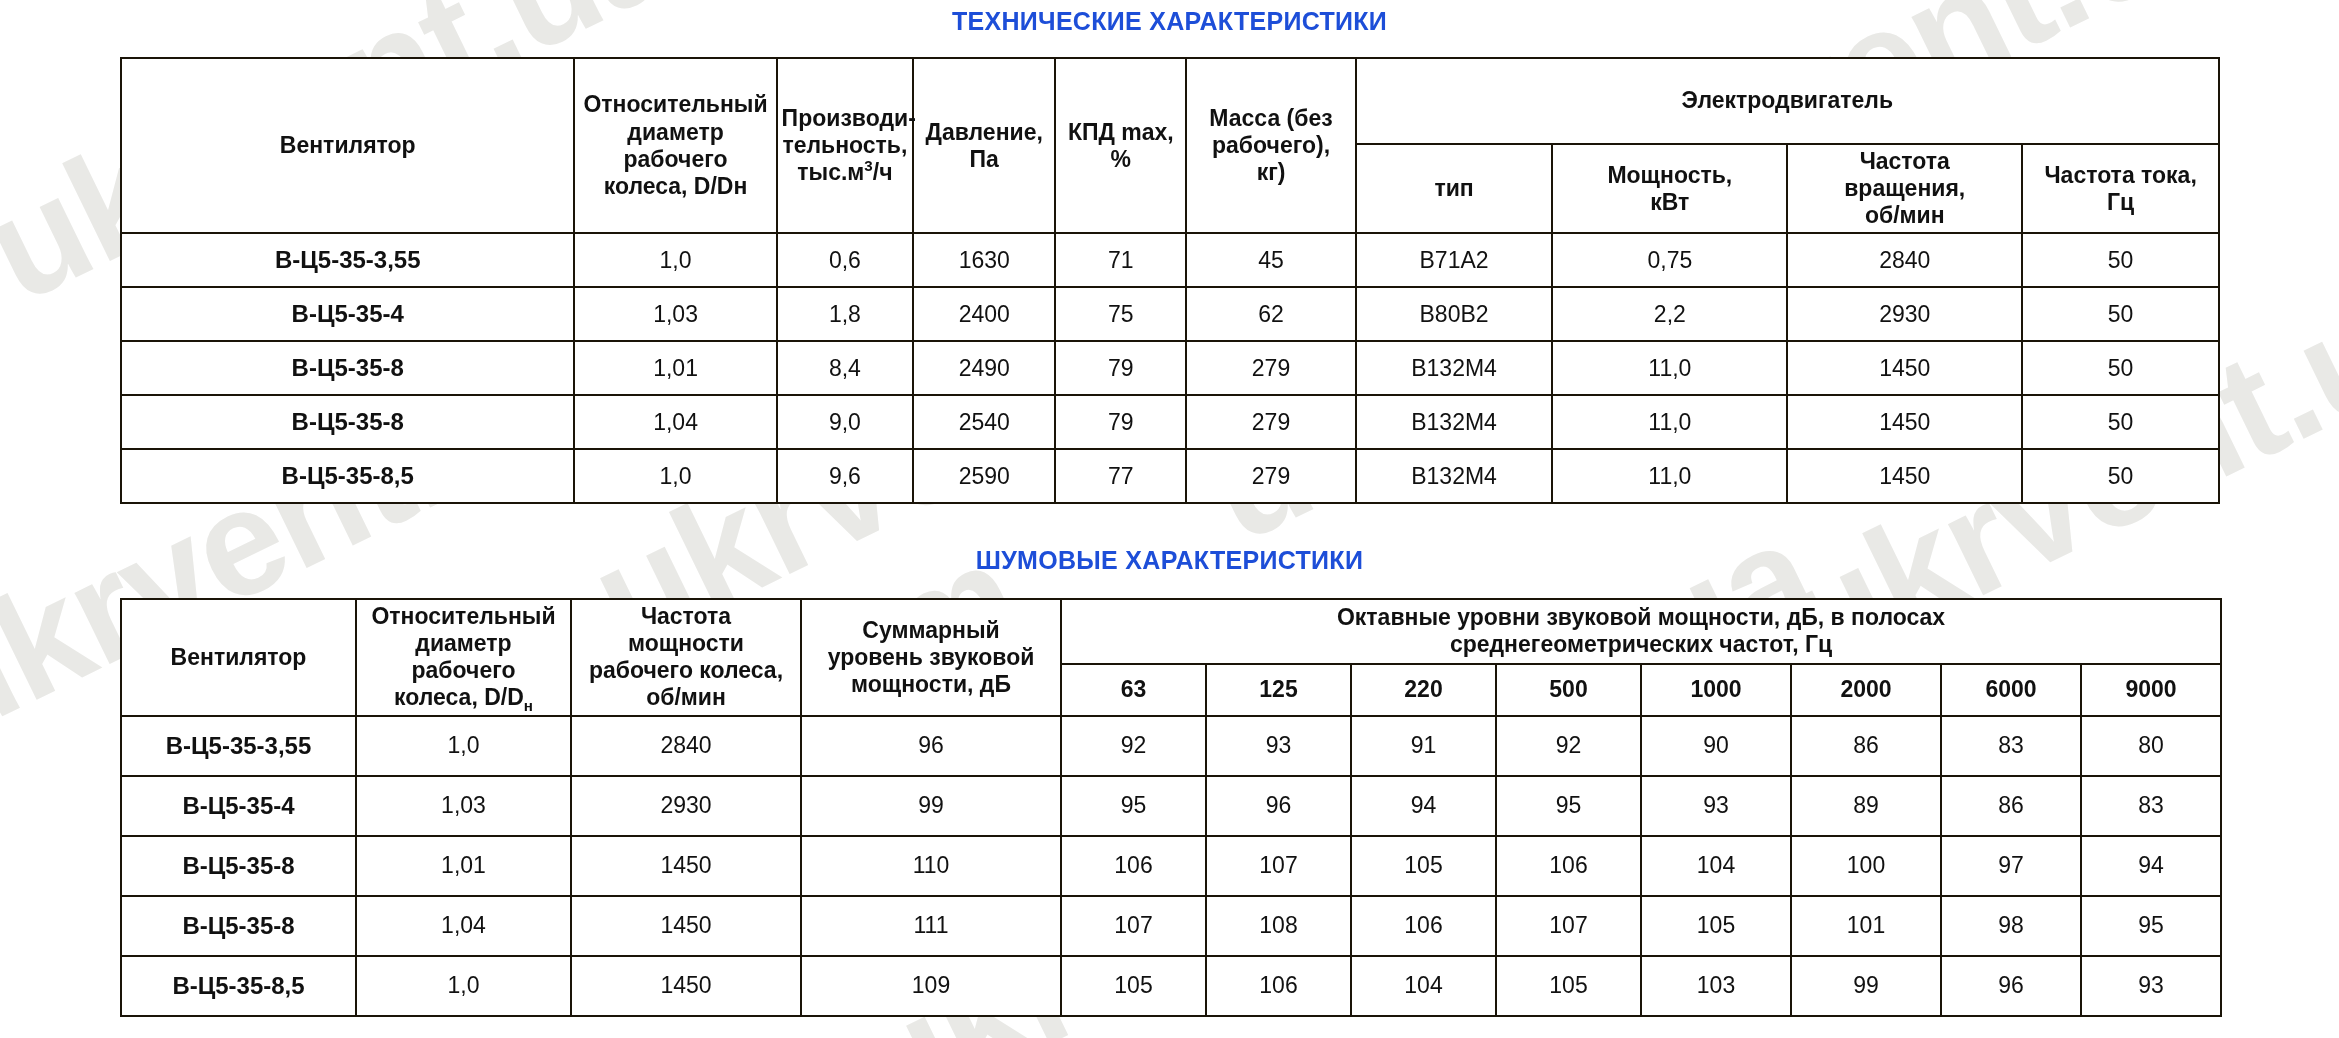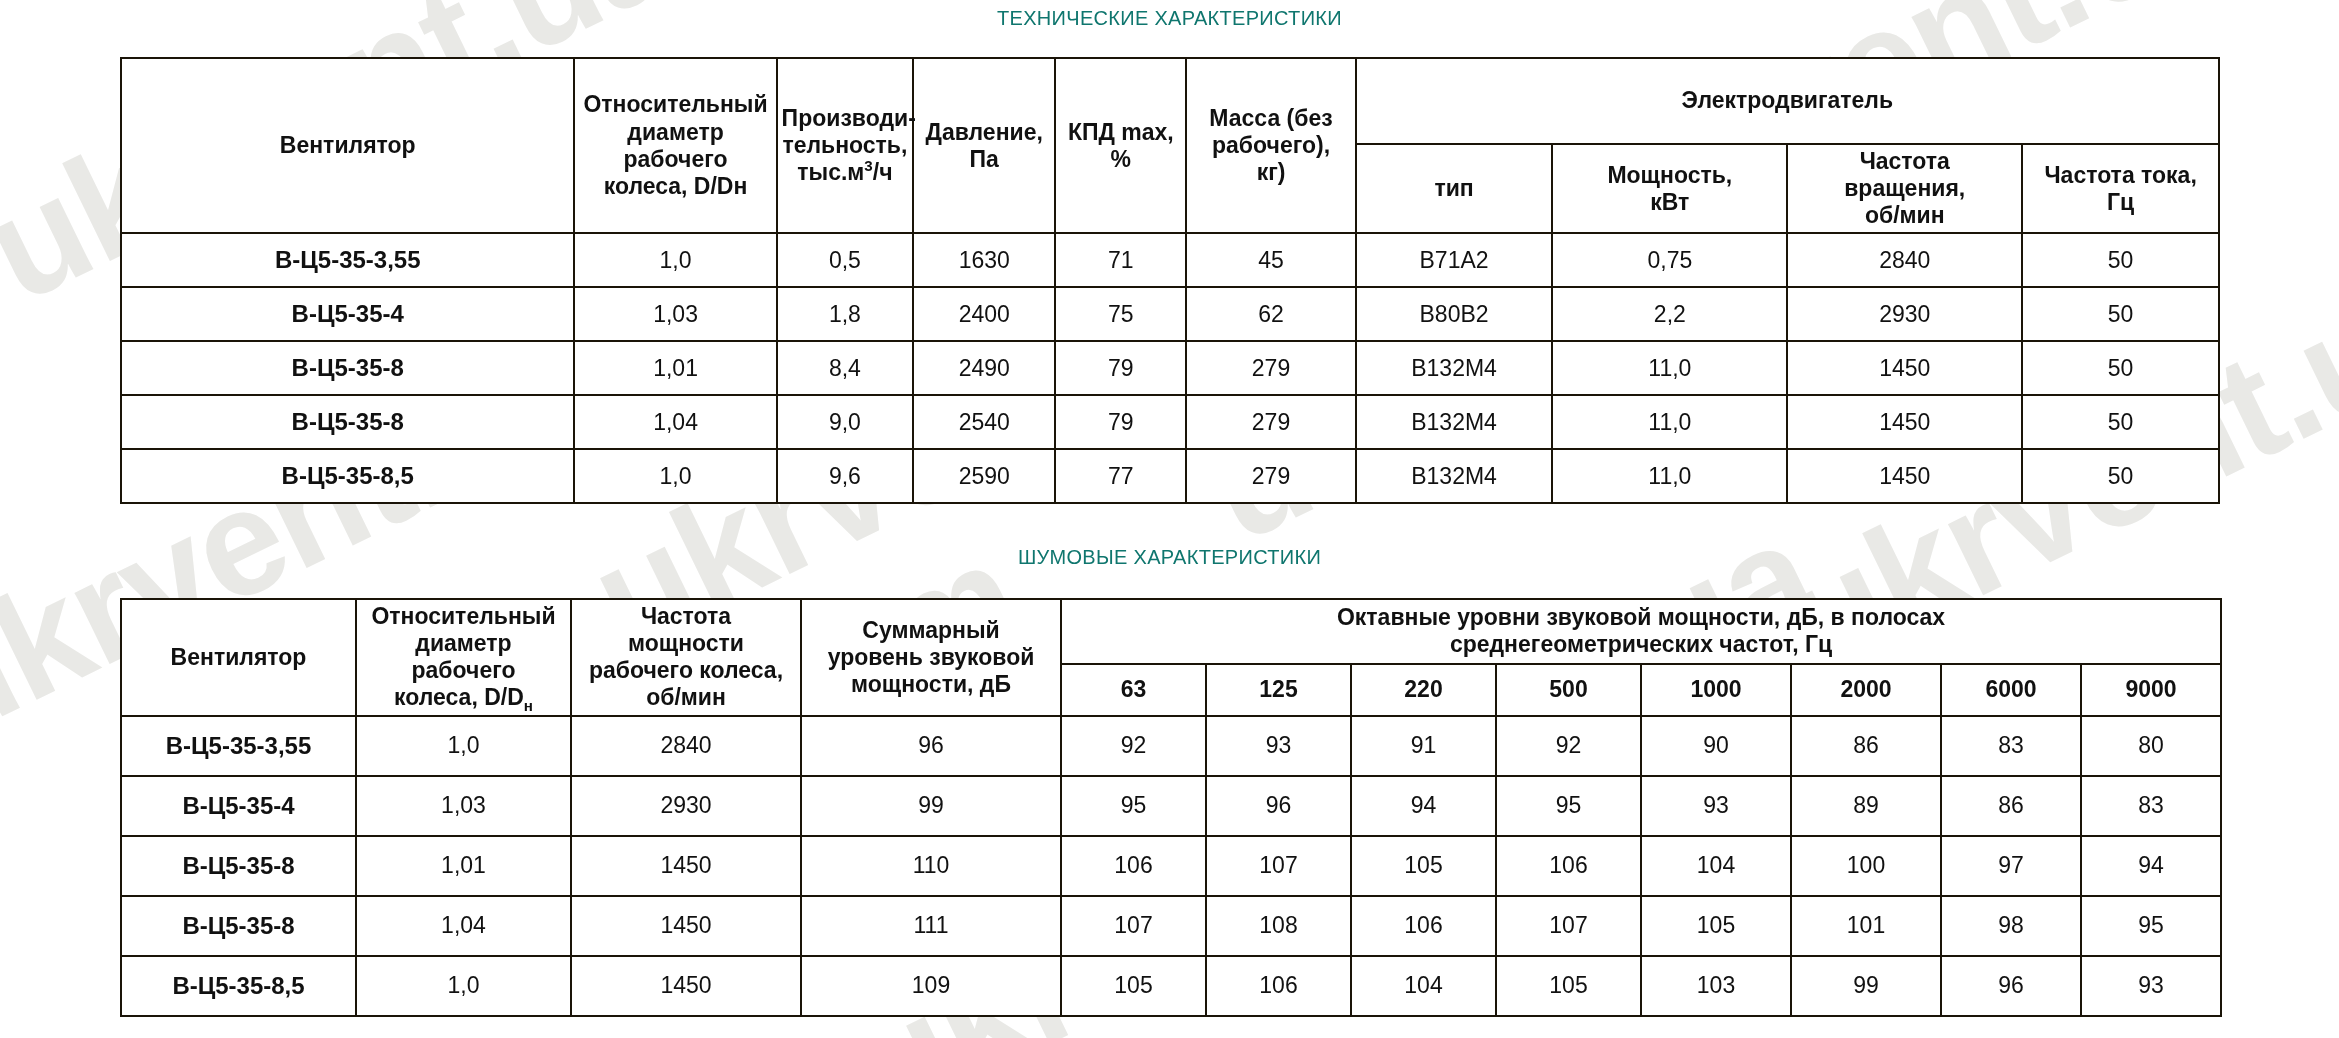--- a/index.html
+++ b/index.html
@@ -46,24 +46,24 @@
   .wm9 { left: 820px;   top: 800px;  }
 
   
   #content {
     position: relative;
     z-index: 2;
   }
 
   .section-title {
     text-align: center;
-    font-size: 20px;
-    font-weight: normal;
+    font-size: 25px;
+    font-weight: bold;
     letter-spacing: 0.3px;
-    color: #0f766e;
+    color: #1d4ed8;
   }
   #title-tech { position: absolute; left: 0; top: 7px; width: 2339px; }
   #title-noise { position: absolute; left: 0; top: 546px; width: 2339px; }
 
   table.spec {
     position: absolute;
     border-collapse: collapse;
     background: #fff;
     table-layout: fixed;
   }
@@ -187,21 +187,21 @@
         <th>
           <span>Частота тока,</span><br>
           <span>Гц</span>
         </th>
       </tr>
     </thead>
     <tbody id="tech-body">
         <tr class="r-data">
           <td class="model">В-Ц5-35-3,55</td>
           <td>1,0</td>
-          <td>0,5</td>
+          <td>0,6</td>
           <td>1630</td>
           <td>71</td>
           <td>45</td>
           <td>B71A2</td>
           <td>0,75</td>
           <td>2840</td>
           <td>50</td>
         </tr>
         <tr class="r-data">
           <td class="model">В-Ц5-35-4</td>

